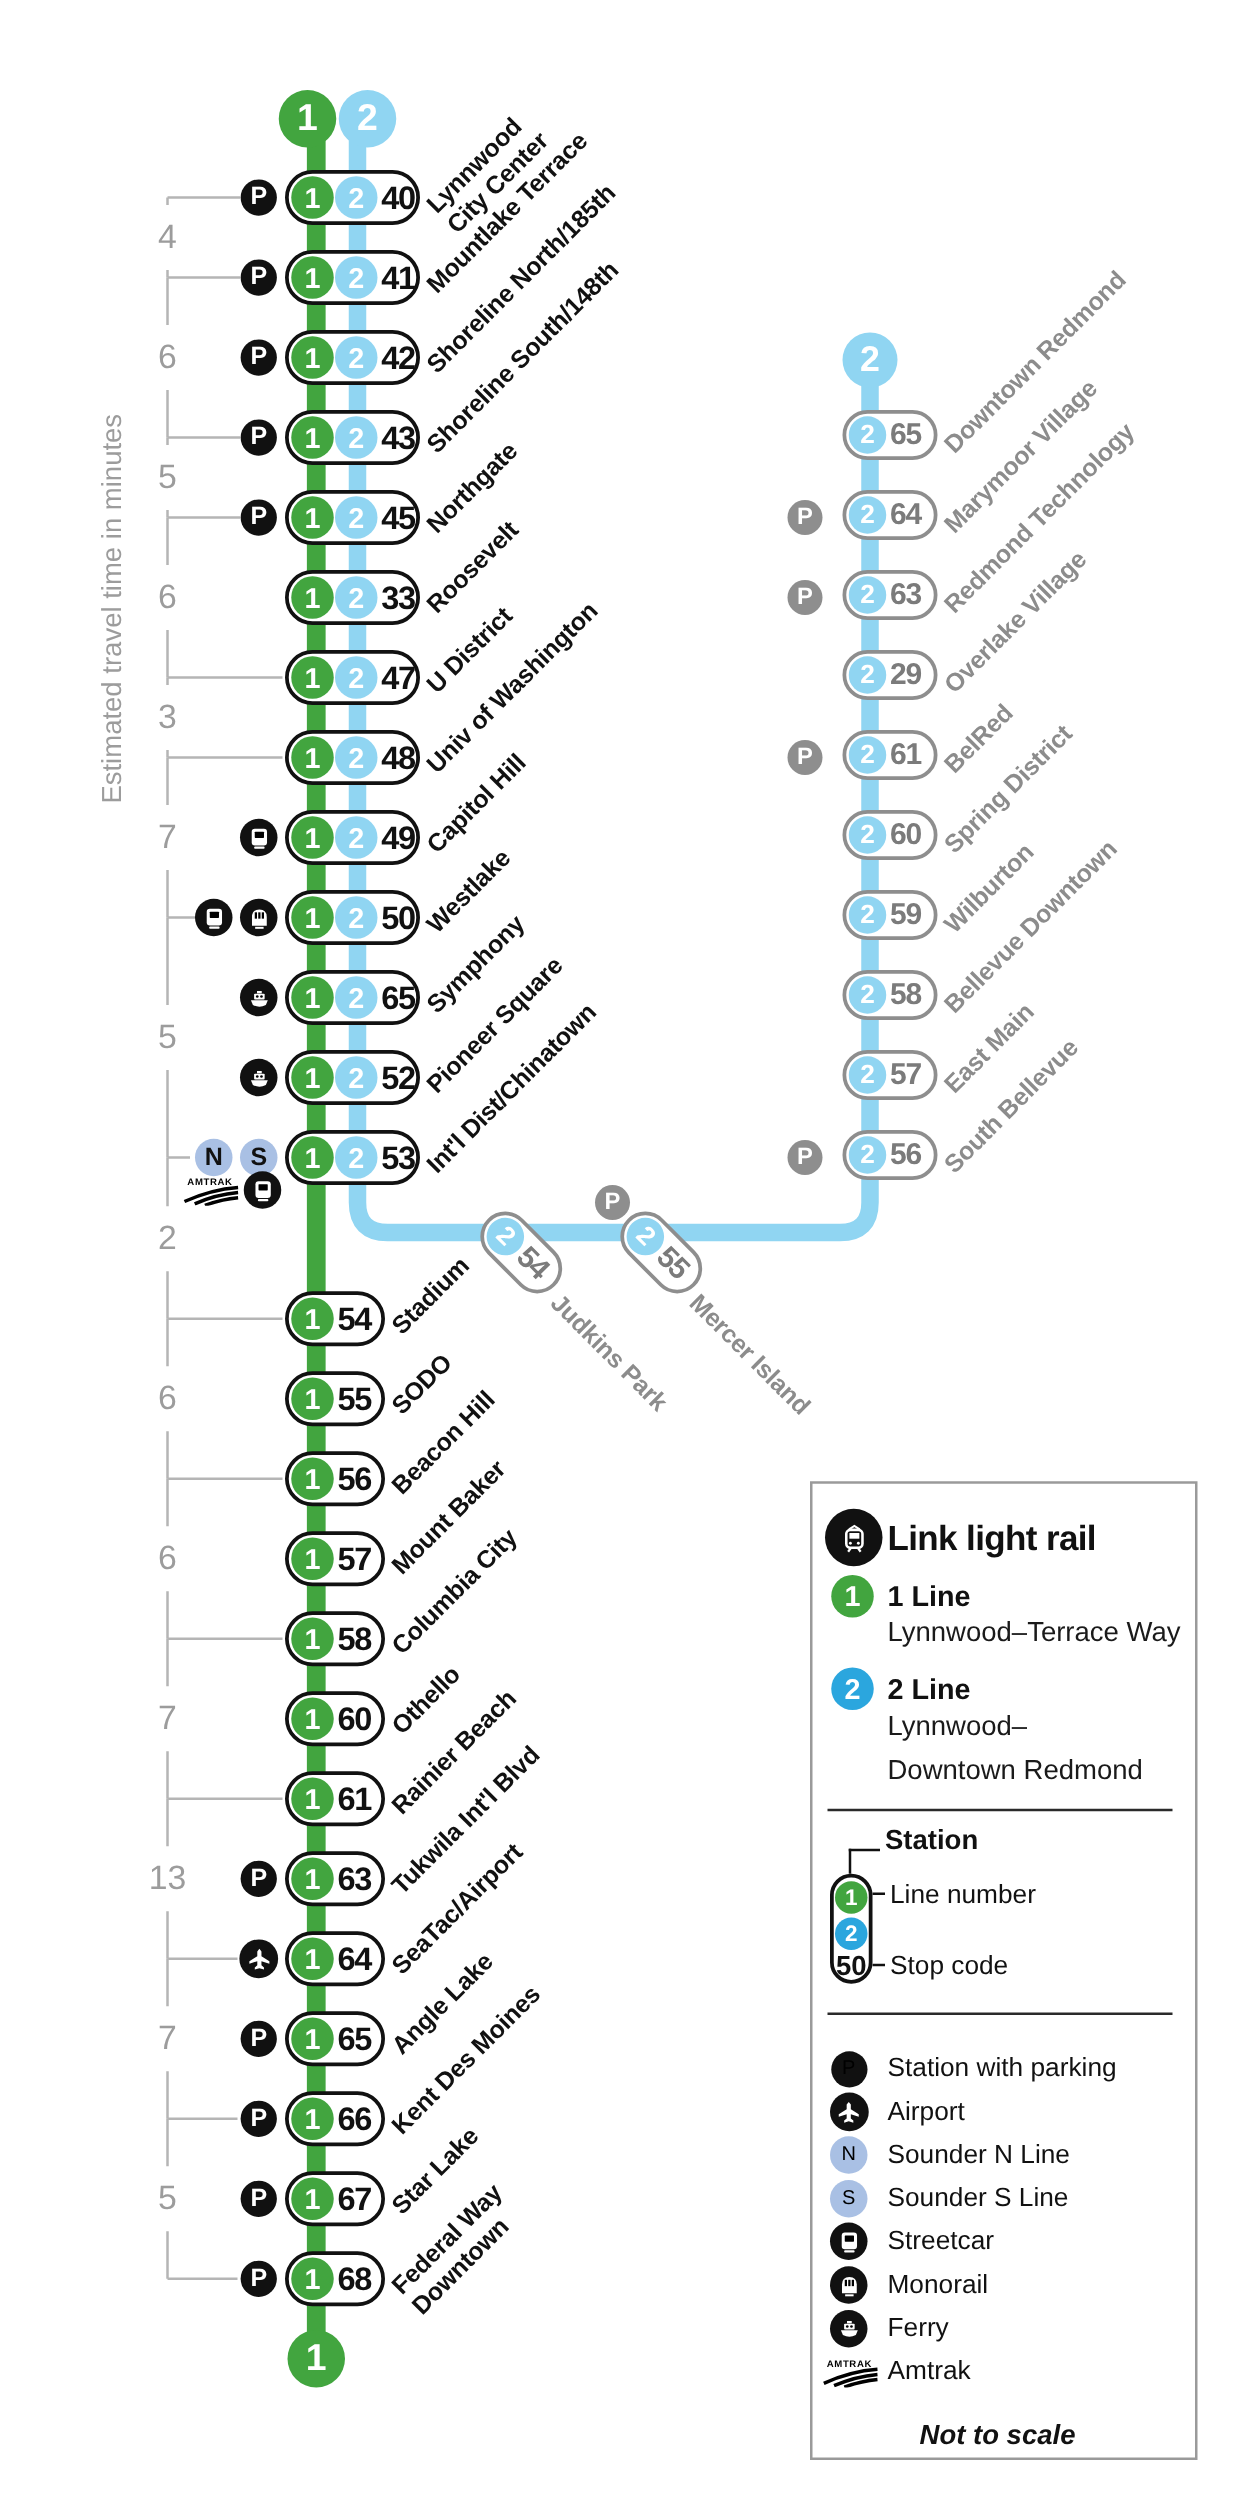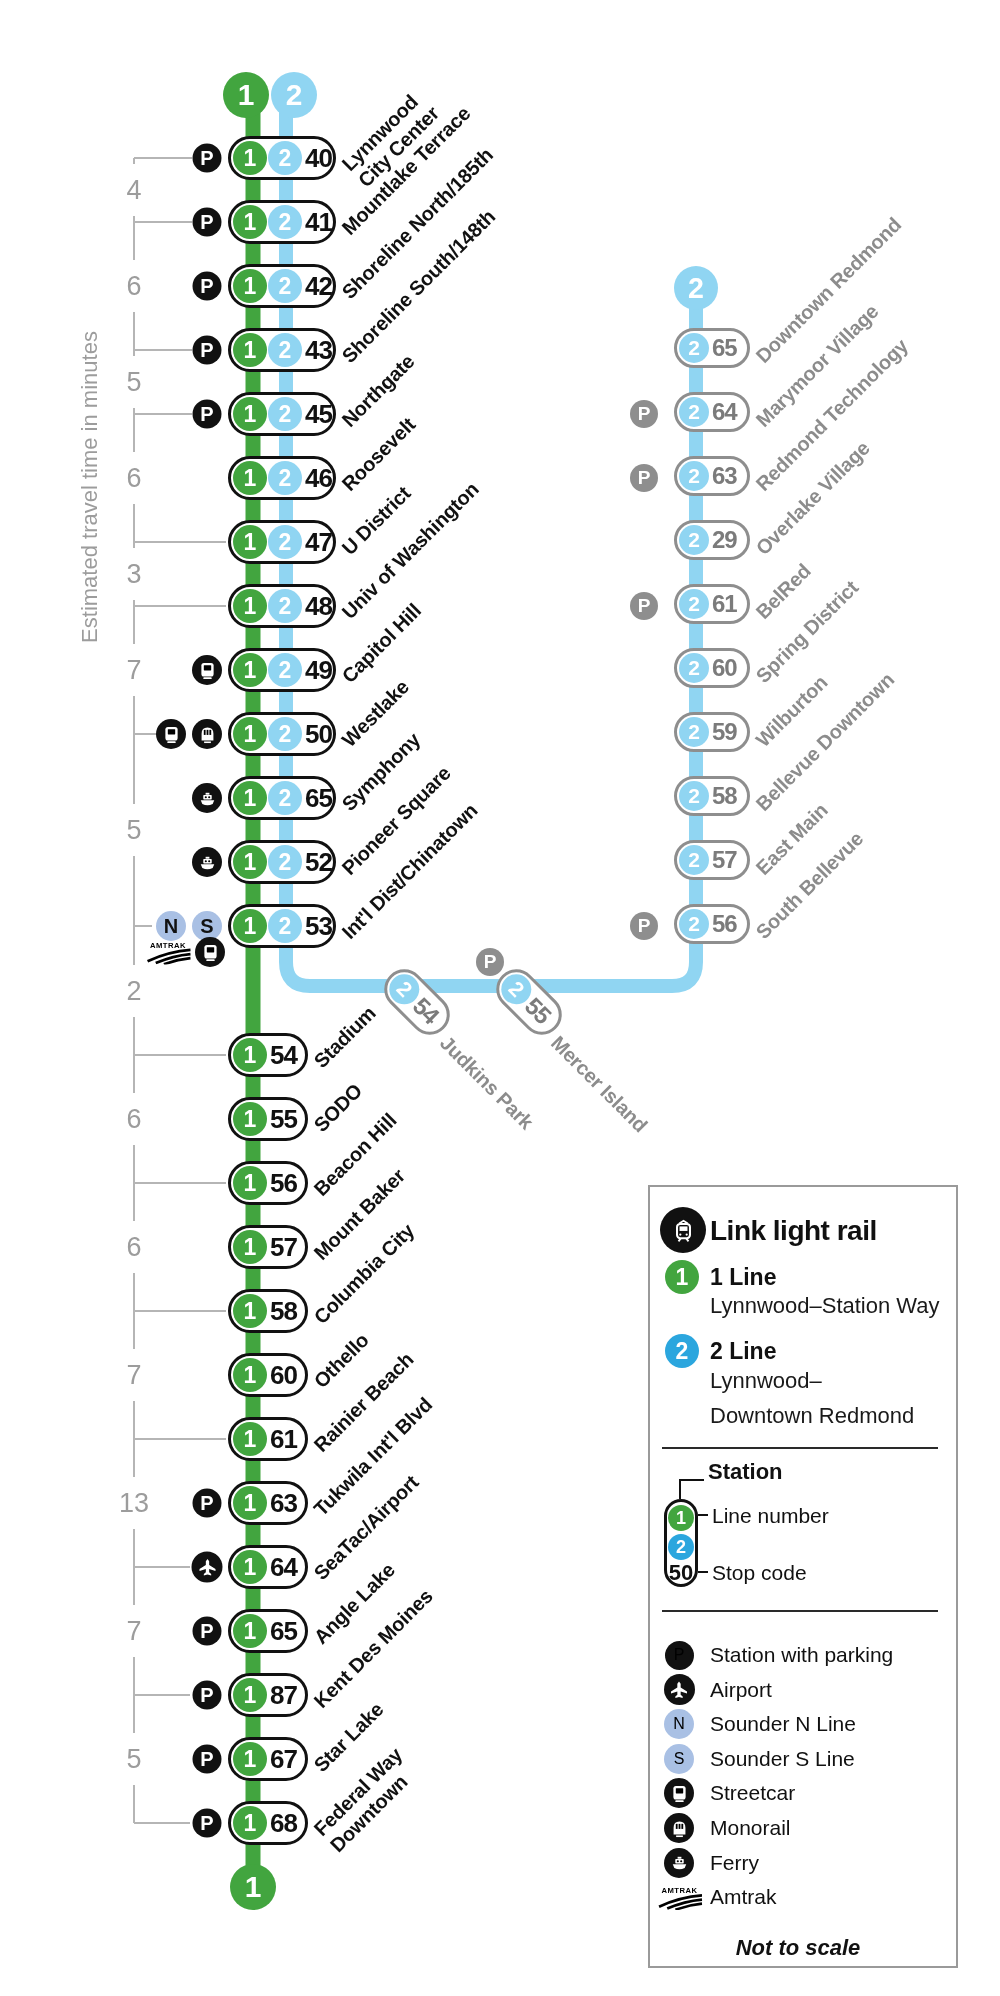--- a/index.html
+++ b/index.html
@@ -110,21 +110,21 @@
       </div>
       <div class="pill" style="left: 228px; top: 392px; width: 108px;">
         <div class="lc" style="background: rgb(66, 165, 63);">1</div>
         <div class="lc" style="background: rgb(144, 213, 242);">2</div>
         <div class="code">45</div>
       </div>
       <div class="slabel" style="left: 346px; top: 412px;">Northgate</div>
       <div class="pill" style="left: 228px; top: 456px; width: 108px;">
         <div class="lc" style="background: rgb(66, 165, 63);">1</div>
         <div class="lc" style="background: rgb(144, 213, 242);">2</div>
-        <div class="code">46</div>
+        <div class="code">33</div>
       </div>
       <div class="slabel" style="left: 346px; top: 476px;">Roosevelt</div>
       <div class="pill" style="left: 228px; top: 520px; width: 108px;">
         <div class="lc" style="background: rgb(66, 165, 63);">1</div>
         <div class="lc" style="background: rgb(144, 213, 242);">2</div>
         <div class="code">47</div>
       </div>
       <div class="slabel" style="left: 346px; top: 540px;">U District</div>
       <div class="pill" style="left: 228px; top: 584px; width: 108px;">
         <div class="lc" style="background: rgb(66, 165, 63);">1</div>
@@ -285,21 +285,21 @@
       <div class="pill" style="left: 228px; top: 1609px; width: 80px;">
         <div class="lc" style="background: rgb(66, 165, 63);">1</div>
         <div class="code">65</div>
       </div>
       <div class="slabel" style="left: 318px; top: 1629px;">Angle Lake</div>
       <div class="icn" style="left: 207px; top: 1695px; width: 29px; height: 29px; background: rgb(17, 17, 17);">
         <span class="pletter">P</span>
       </div>
       <div class="pill" style="left: 228px; top: 1673px; width: 80px;">
         <div class="lc" style="background: rgb(66, 165, 63);">1</div>
-        <div class="code">87</div>
+        <div class="code">66</div>
       </div>
       <div class="slabel" style="left: 318px; top: 1693px;">Kent Des Moines</div>
       <div class="icn" style="left: 207px; top: 1759px; width: 29px; height: 29px; background: rgb(17, 17, 17);">
         <span class="pletter">P</span>
       </div>
       <div class="pill" style="left: 228px; top: 1737px; width: 80px;">
         <div class="lc" style="background: rgb(66, 165, 63);">1</div>
         <div class="code">67</div>
       </div>
       <div class="slabel" style="left: 318px; top: 1757px;">Star Lake</div>
@@ -458,21 +458,21 @@
             <circle cx="8.2" cy="14.6" r="1" fill="#fff"></circle>
             <circle cx="13.8" cy="14.6" r="1" fill="#fff"></circle>
             <path d="M6.6 20.6 L8.6 17.9 M15.4 20.6 L13.4 17.9" stroke="#fff" stroke-width="1.6"></path>
           </svg>
         </div>
       </div>
     <div class="abs ttl" style="left:60px;top:28px;">Link light rail</div>
 
     <div class="abs bullet" id="legend-b1" style="position: absolute; left: 15px; top: 73px; width: 34px; height: 34px; font-size: 23px; background: rgb(66, 165, 63);">1</div>
     <div class="abs lname" style="left:60px;top:77px;">1 Line</div>
-    <div class="abs ldesc" style="left:60px;top:106px;">Lynnwood–Station Way</div>
+    <div class="abs ldesc" style="left:60px;top:106px;">Lynnwood–Terrace Way</div>
 
     <div class="abs bullet" id="legend-b2" style="position: absolute; left: 15px; top: 147px; width: 34px; height: 34px; font-size: 23px; background: rgb(43, 166, 222);">2</div>
     <div class="abs lname" style="left:60px;top:151px;">2 Line</div>
     <div class="abs ldesc" style="left:60px;top:181px;">Lynnwood–</div>
     <div class="abs ldesc" style="left:60px;top:216px;">Downtown Redmond</div>
 
     <div class="divider" style="top:260px;"></div>
 
     <div class="abs" style="left:58px;top:272px;font-weight:bold;font-size:22px;color:#111;">Station</div>
     <div class="callout" style="left:29px;top:292px;width:2px;height:20px;"></div>

